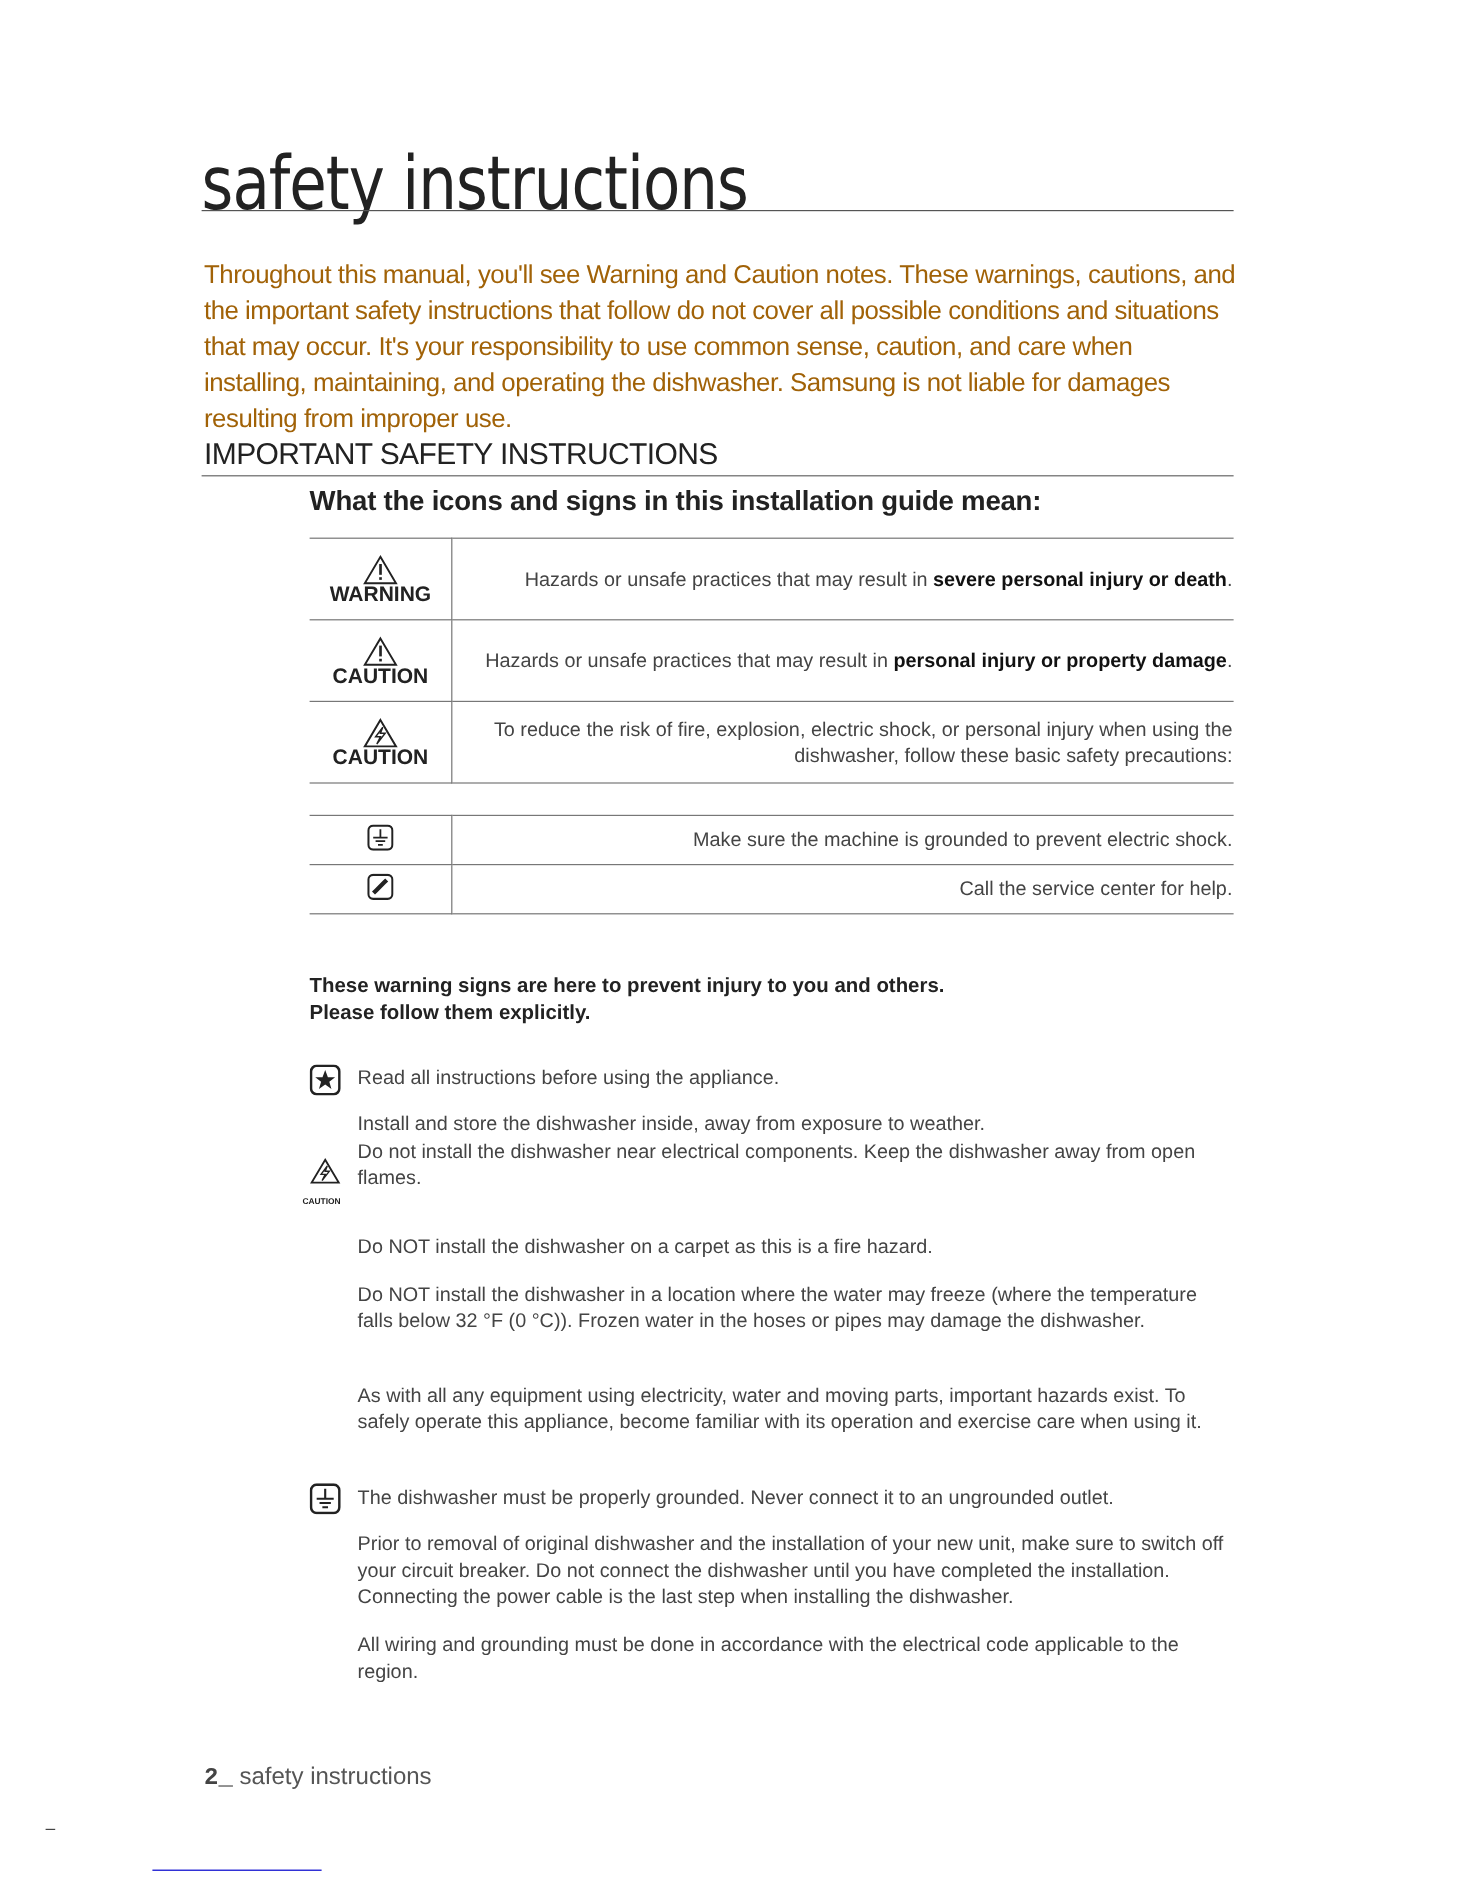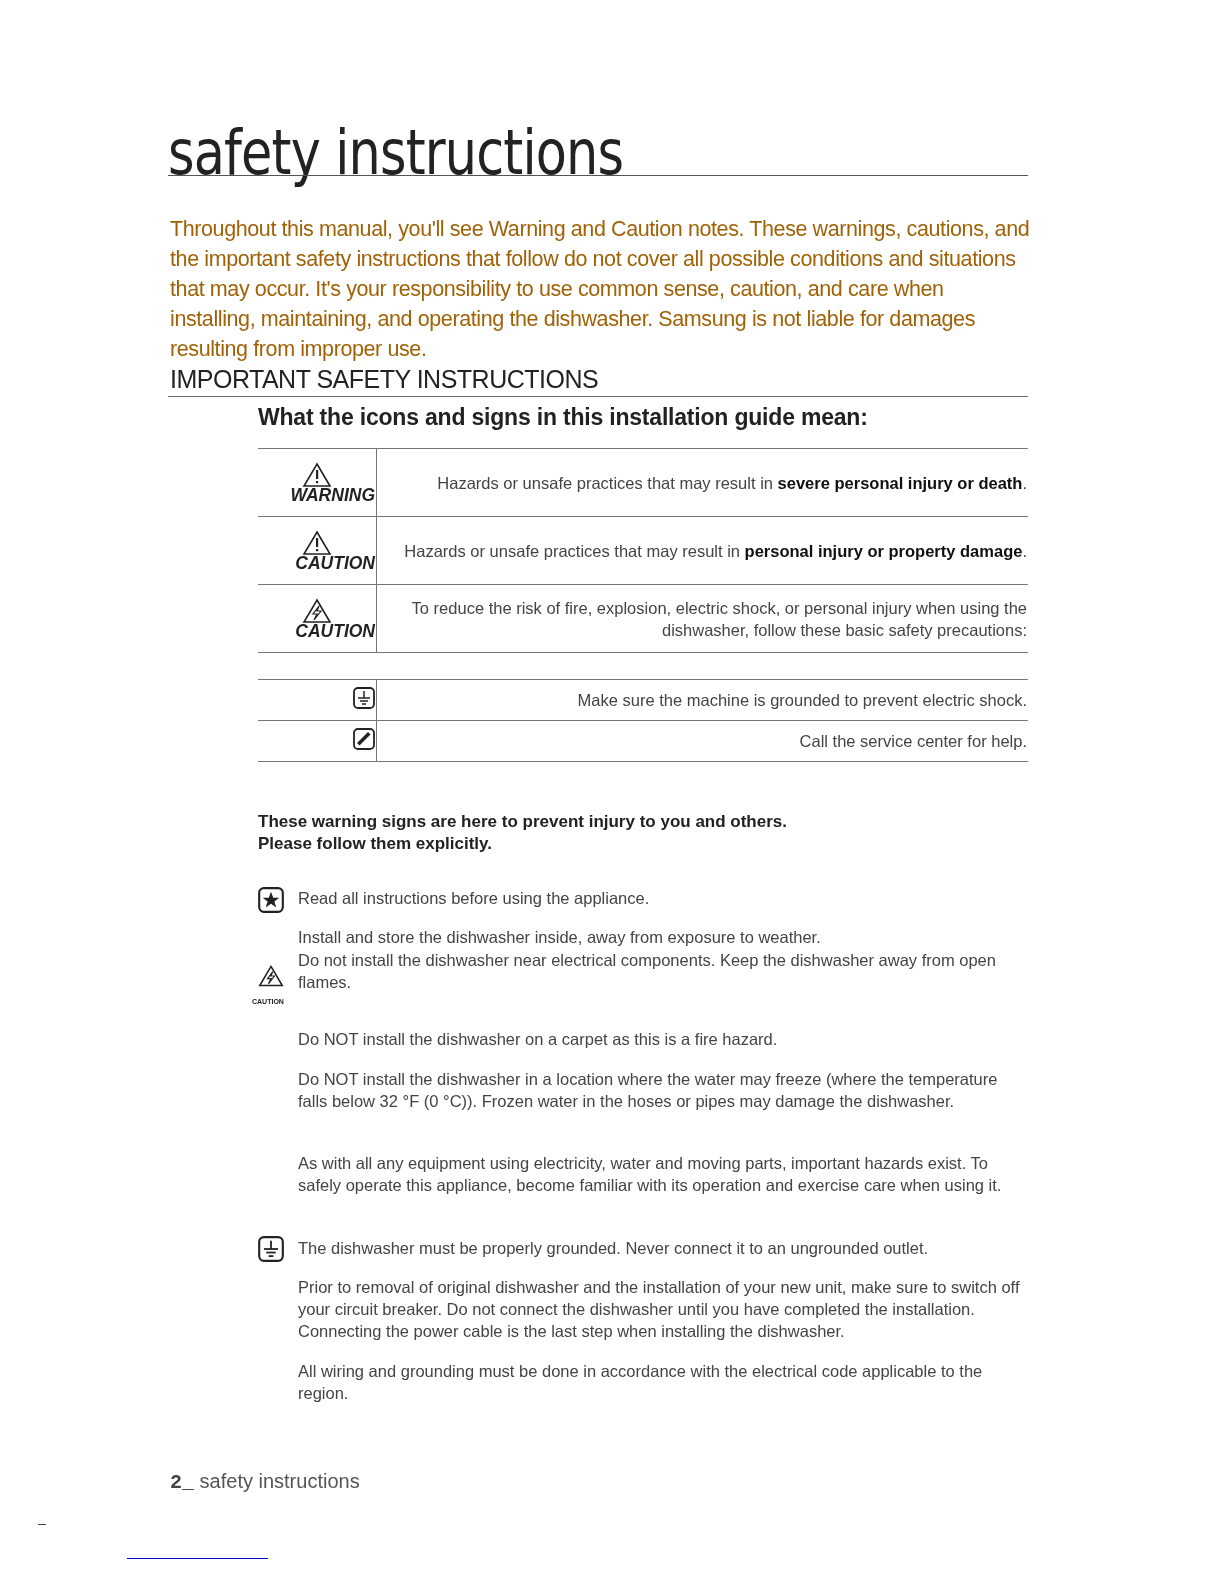--- a/index.html
+++ b/index.html
@@ -10,21 +10,21 @@
   .title-rule { left:168px; top:175px; width:860px; height:1px; background:#555; }
 
   .intro { left:170px; top:198px; width:860px; font-size:21.5px; line-height:30px; color:#a16207; letter-spacing:-0.4px;margin-top:16px; }
 
   .h2 { left:170px; top:365px; font-size:25px; color:#222; font-weight:normal; letter-spacing:-0.5px; }
   .h2-rule { left:168px; top:396px; width:860px; height:1px; background:#666; }
   .h3 { left:258px; top:404px; font-size:23px; font-weight:bold; color:#222; letter-spacing:-0.2px; }
 
   table.signs { position:absolute; left:258px; border-collapse:collapse; width:770px; }
   table.signs td { border-top:1px solid #777; border-bottom:1px solid #777; vertical-align:middle; }
-  table.signs td.ic { width:116px; border-right:1px solid #777; text-align:right;font-style:italic; }
+  table.signs td.ic { width:116px; border-right:1px solid #777; text-align:center; }
   table.signs td.tx { padding-left:10px; font-size:16.5px; color:#444; line-height:22px;text-align:right; }
   table.signs td.tx b { color:#111; }
   .t1 { top:448px; }
   .t1 tr { height:68px; }
   .lbl { font-weight:bold; font-size:17.5px; color:#222; display:block; line-height:18px; margin-top:-2px; }
   .tri { display:block; margin:0 auto; }
 
   .t2 { top:679px; }
   .t2 tr { height:41px; }
 

